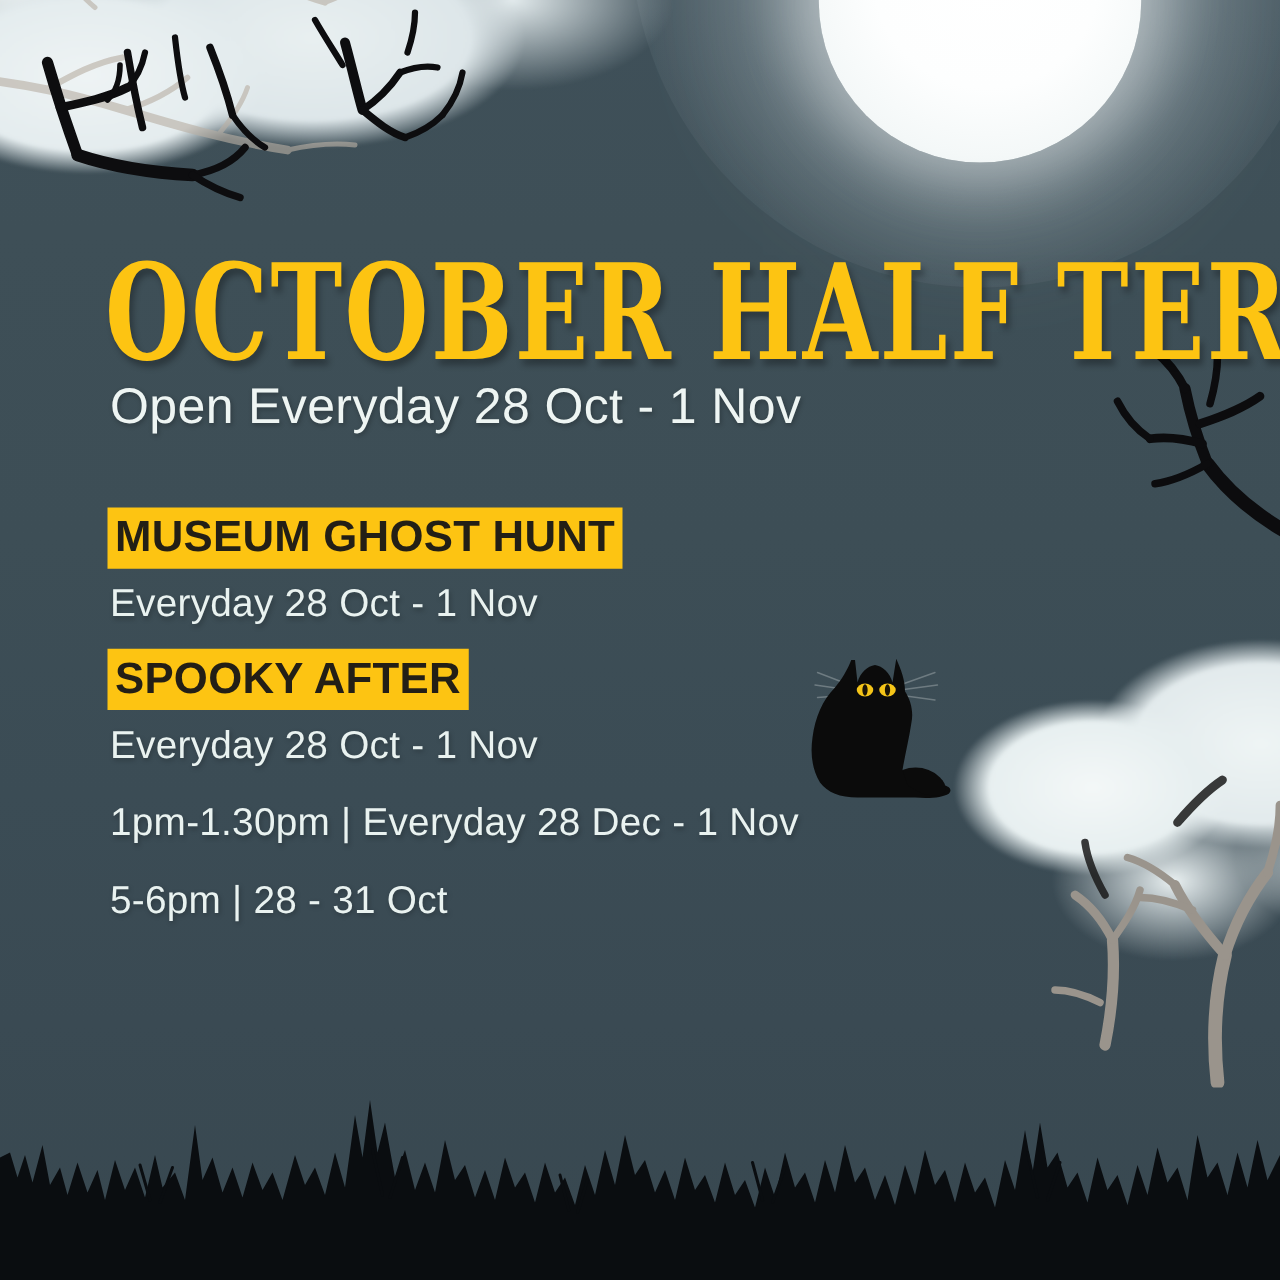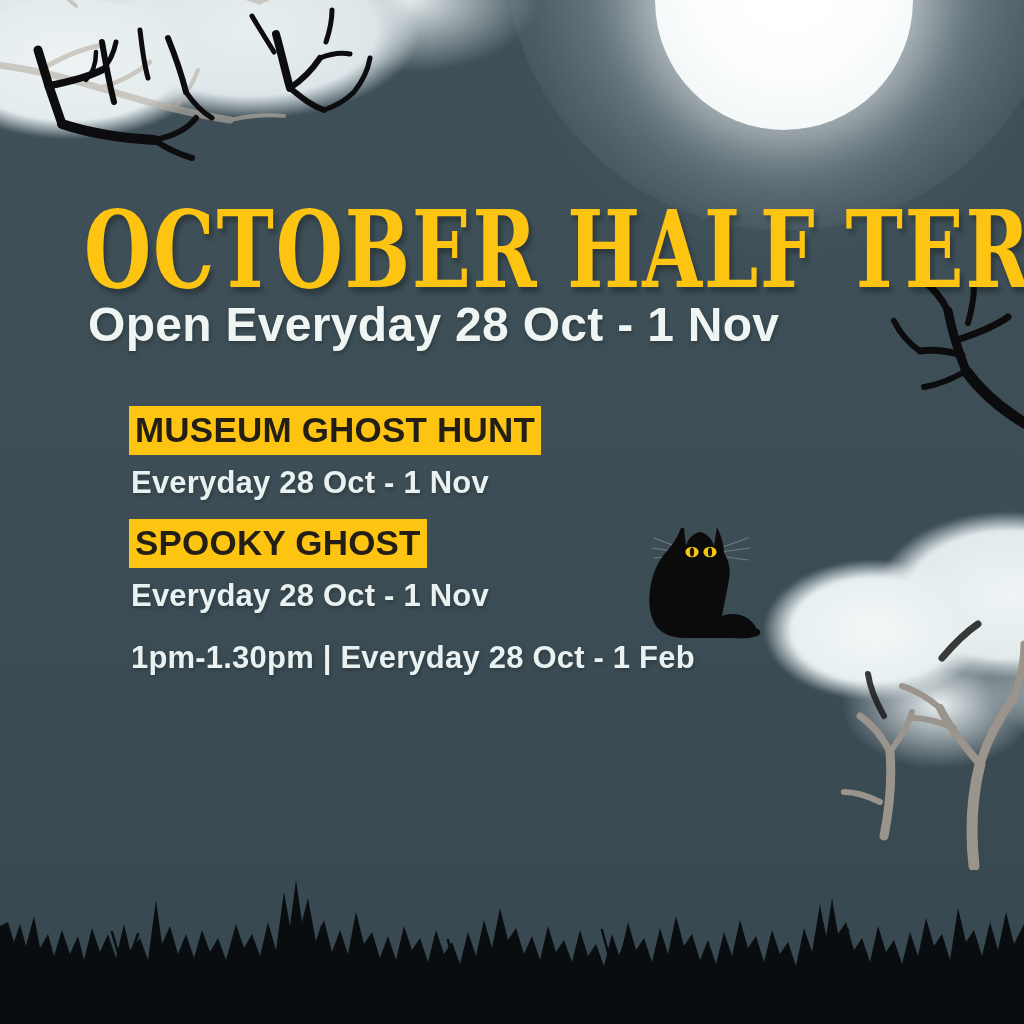--- a/index.html
+++ b/index.html
@@ -66,36 +66,36 @@
     position:absolute;left:84px;top:191px;
     font-family:"DejaVu Serif", serif;
     font-size:83px;line-height:92px;font-weight:700;
     color:#fdc412;letter-spacing:2px;
     transform:scaleY(1.28) scaleX(.93);transform-origin:left top;
     text-shadow:3px 4px 5px rgba(0,0,0,.30);
     white-space:nowrap;
   }
   .subtitle{
     position:absolute;left:88px;top:302px;
-    font-size:48px;line-height:46px;font-weight:700;
+    font-size:40px;line-height:46px;font-weight:400;
     color:#eef5f3;letter-spacing:.3px;white-space:nowrap;
     text-shadow:1px 2px 4px rgba(0,0,0,.28);
   }
 
-  .events{position:absolute;left:0;top:406px;width:956px;padding-left:43px;}
+  .events{position:absolute;left:0;top:406px;width:956px;}
   .event{position:relative;}
   .ev-head{
     display:inline-block;margin-left:86px;
     background:#fdc412;color:#231f16;
     font-size:35px;line-height:44px;font-weight:700;
     letter-spacing:.2px;padding:2px 6px 3px 6px;white-space:nowrap;
   }
   .ev-sub{
     margin-left:88px;margin-top:9px;
-    font-size:31px;line-height:38px;font-weight:700;
+    font-size:31px;line-height:38px;font-weight:400;
     color:#e9f2f0;letter-spacing:.2px;white-space:nowrap;
     text-shadow:1px 2px 4px rgba(0,0,0,.26);
   }
   .sp1{height:17px;}
   .sp2{height:15px;}
   .sp3{height:15px;}
   .sp4{height:17px;}
 </style>
 </head>
 <body>
@@ -222,31 +222,32 @@
 
     <div class="events">
 
       <div class="event">
         <div class="ev-head">MUSEUM GHOST HUNT</div>
         <div class="ev-sub">Everyday 28 Oct - 1 Nov</div>
       </div>
       <div class="sp1"></div>
 
       <div class="event">
-        <div class="ev-head">SPOOKY GHOST</div>
+        <div class="ev-head">SPOOKY AFTER</div>
         <div class="ev-sub">Everyday 28 Oct - 1 Nov</div>
       </div>
       <div class="sp2"></div>
 
       <div class="event">
-        <div class="ev-sub">1pm-1.30pm | Everyday 28 Oct - 1 Feb</div>
+        <div class="ev-sub">1pm-1.30pm | Everyday 28 Dec - 1 Nov</div>
       </div>
       <div class="sp3"></div>
 
       <div class="event">
+        <div class="ev-sub">5-6pm | 28 - 31 Oct</div>
       </div>
       <div class="sp4"></div>
 
     </div>
   </div>
 
   <svg class="grass" viewBox="0 0 1024 160" preserveAspectRatio="none">
     <path fill="#0a0d10" d="
       M0 160 L0 62
       L8 58 L14 78 L20 60 L26 82 L34 52 L40 84

